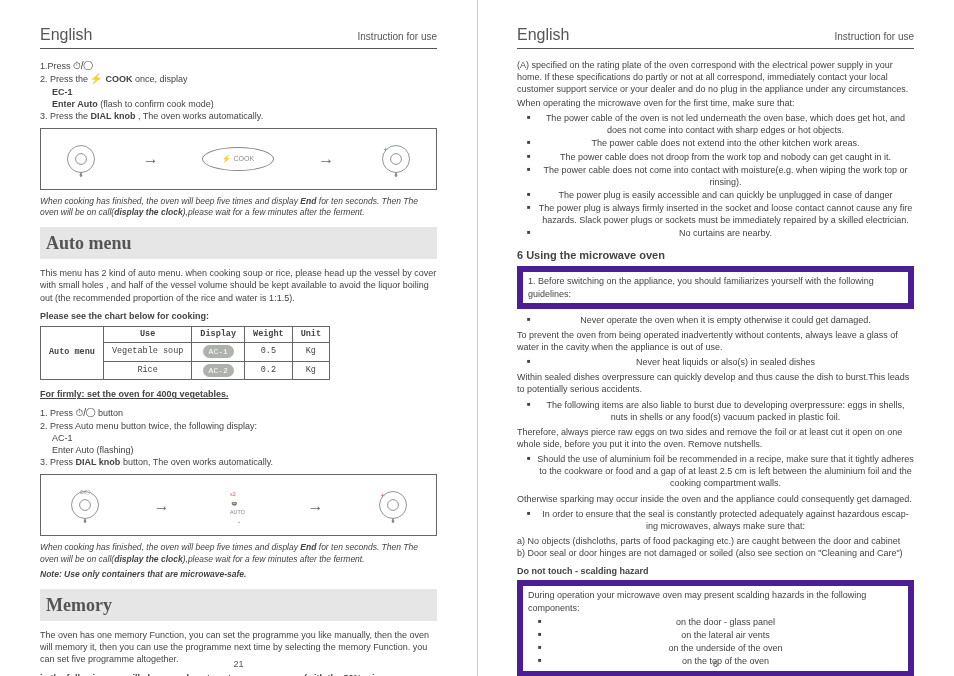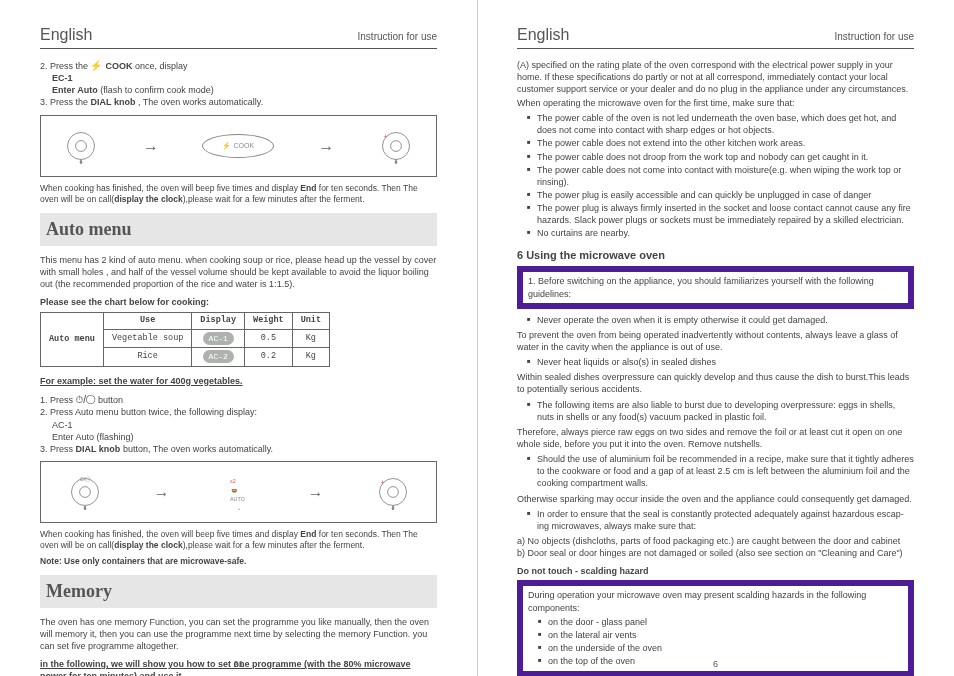--- a/index.html
+++ b/index.html
@@ -38,21 +38,21 @@
     display: flex;
     justify-content: space-between;
     align-items: baseline;
     border-bottom: 1px solid #555;
     padding-bottom: 2px;
     margin-bottom: 10px;
   }
   .hdr-left  { font-size: 16px; color: #555; }
   .hdr-right { font-size: 10px; color: #555; }
   .small { font-size: 8.5px; }
-  .italic { }
+  .italic { font-style: italic; }
   .bold { font-weight: bold; }
   .underline { text-decoration: underline; }
   .section-bar {
     background: #e6e6e6;
     font-family: "Times New Roman", serif;
     font-weight: bold;
     font-size: 18px;
     padding: 4px 6px;
     margin: 8px 0 8px 0;
     color: #555;
@@ -91,21 +91,21 @@
   }
   .disp-pill {
     display: inline-block;
     background: #aeb2ad;
     color: #fff;
     border-radius: 7px;
     font-size: 8px;
     padding: 0 6px;
     line-height: 13px;
   }
-  ul.bl { list-style: none; padding-left: 10px; margin: 3px 0; }
+  ul.bl { list-style: none; padding-left: 10px; margin: 3px 0; text-align: center; }
   ul.bl li { position: relative; padding-left: 10px; margin: 1px 0; }
   ul.bl li::before { content: "■"; position: absolute; left: 0; top: 1px; font-size: 6px; color: #444; }
   .boxed {
     border: 6px solid #4c1d95;
     padding: 3px 5px;
     margin: 3px 0 5px 0;
   }
   .pgnum {
     position: absolute;
     bottom: 6px;
@@ -123,20 +123,21 @@
 <div class="spread">
   <div class="divider"></div>
 
   <div class="page">
     <div class="hdr">
       <span class="hdr-left">English</span>
       <span class="hdr-right">Instruction for use</span>
     </div>
 
     <div>
+      <div><span>1.Press </span><span class="zap">⏱/◯</span></div>
       <div>
         <span>2. Press the </span>
         <span class="zap">⚡</span>
         <span class="bold">COOK</span>
         <span> once, display</span>
       </div>
       <div class="bold" style="padding-left:12px">EC-1</div>
       <div style="padding-left:12px">
         <span class="bold">Enter  Auto</span>
         <span>  (flash to confirm cook mode)</span>
@@ -196,21 +197,21 @@
       </tr>
       <tr>
         <td>Rice</td>
         <td><span class="disp-pill">AC-2</span></td>
         <td>0.2</td>
         <td>Kg</td>
       </tr>
     </tbody>
       </table>
 
-    <div class="bold underline">For example: set the water for 400g vegetables.</div>
+    <div class="bold underline">For firmly: set the oven for 400g vegetables.</div>
 
     <div style="margin-top:6px">
       <div><span>1. Press </span><span class="zap">⏱/◯</span><span> button</span></div>
       <div>2. Press Auto menu button twice, the following  display:</div>
       <div style="padding-left:12px">AC-1</div>
       <div style="padding-left:12px">Enter  Auto  (flashing)</div>
       <div>
         <span>3. Press </span>
         <span class="bold">DIAL knob</span>
         <span> button, The oven works automatically.</span>

